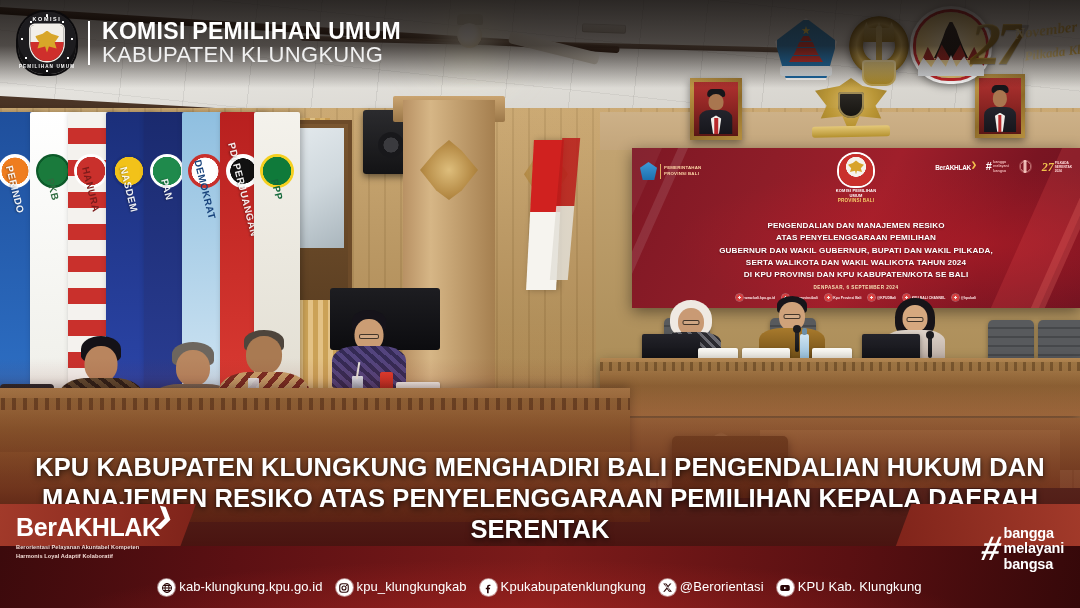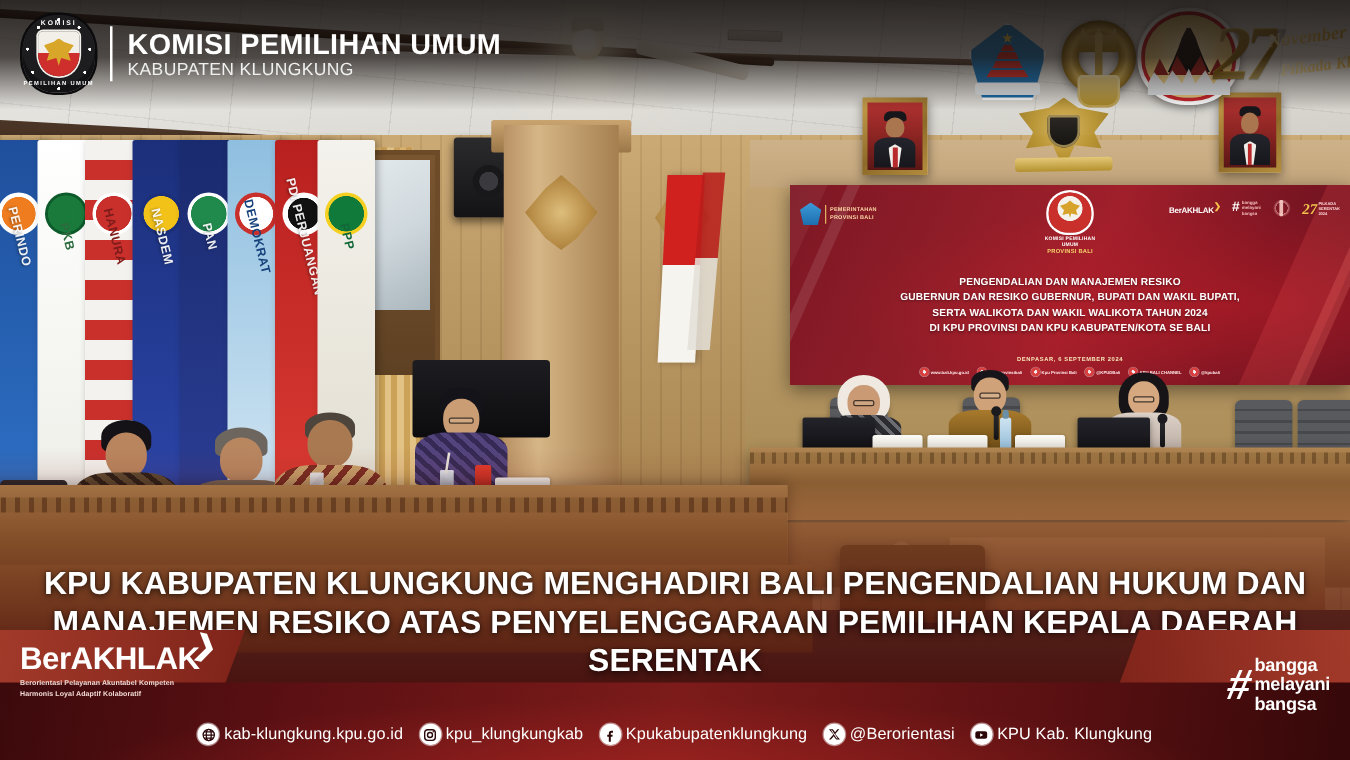--- a/index.html
+++ b/index.html
@@ -602,21 +602,21 @@
     overflow:hidden;
   }
   .kpu-logo .shield:after{
     content:""; position:absolute; left:50%; top:46%; transform:translate(-50%,-50%);
     width:24px; height:22px; background:#d8a629;
     clip-path:polygon(50% 0,68% 14%,100% 26%,82% 54%,90% 82%,58% 72%,50% 100%,42% 72%,10% 82%,18% 54%,0 26%,32% 14%);
   }
   .hdr-rule { width:2px; height:44px; background:#fff; flex:0 0 auto; }
   .hdr-txt { line-height:1.02; }
   .hdr-txt .l1 { font-size:23px; font-weight:800; color:#fff; letter-spacing:.3px; }
-  .hdr-txt .l2 { font-size:14px; font-weight:400; color:#f0f0f0; letter-spacing:.3px; }
+  .hdr-txt .l2 { font-size:22px; font-weight:400; color:#f0f0f0; letter-spacing:.3px; }
 
   
   .caption {
     position:absolute; left:0; right:0; top:452px;
     text-align:center; padding:0 26px;
     color:#fff; font-size:25.5px; font-weight:800; line-height:1.22;
     letter-spacing:.1px;
     text-shadow:0 2px 6px rgba(0,0,0,.62), 0 0 2px rgba(0,0,0,.5);
   }
 
@@ -835,21 +835,22 @@
             <div>PILKADA</div>
             <div>SERENTAK</div>
             <div>2024</div>
           </span>
         </div>
       </div>
 
 
       <div class="bn-sub">
         <div>PENGENDALIAN DAN MANAJEMEN RESIKO</div>
-        <div>GUBERNUR DAN RESIKO GUBERNUR, BUPATI DAN WAKIL BUPATI,</div>
+        <div>ATAS PENYELENGGARAAN PEMILIHAN</div>
+        <div>GUBERNUR DAN WAKIL GUBERNUR, BUPATI DAN WAKIL PILKADA,</div>
         <div>SERTA WALIKOTA DAN WAKIL WALIKOTA TAHUN 2024</div>
         <div>DI KPU PROVINSI DAN KPU KABUPATEN/KOTA SE BALI</div>
       </div>
 
       <div class="bn-date">DENPASAR, 6 SEPTEMBER 2024</div>
 
       <div class="bn-social">
         <div class="it">
             <span class="ic"></span>
             <span class="tx">www.bali.kpu.go.id</span>

